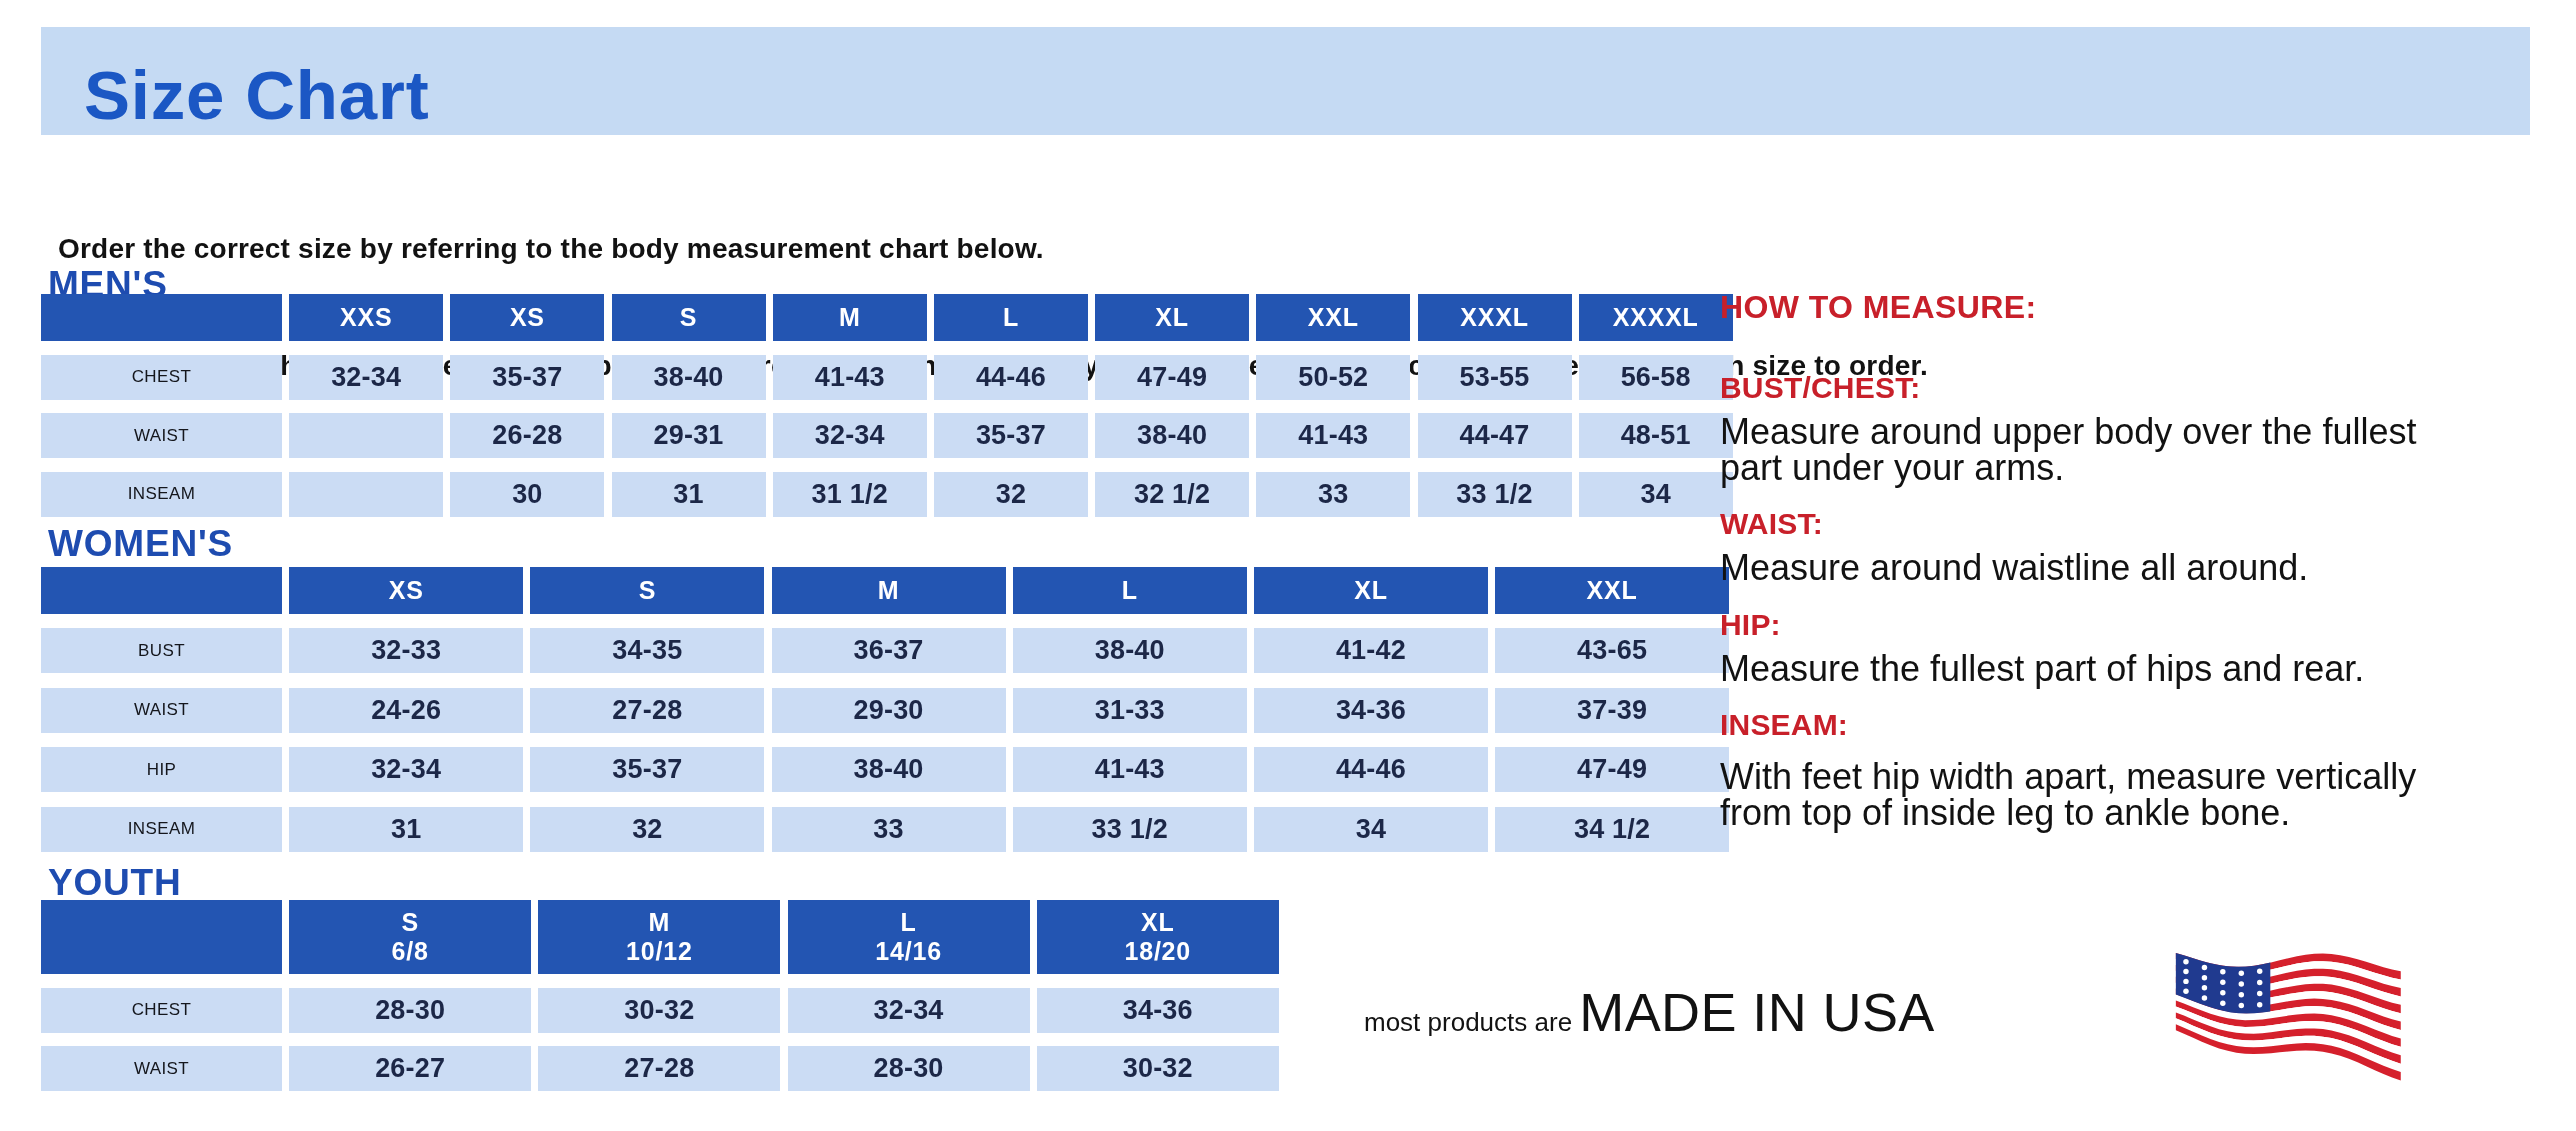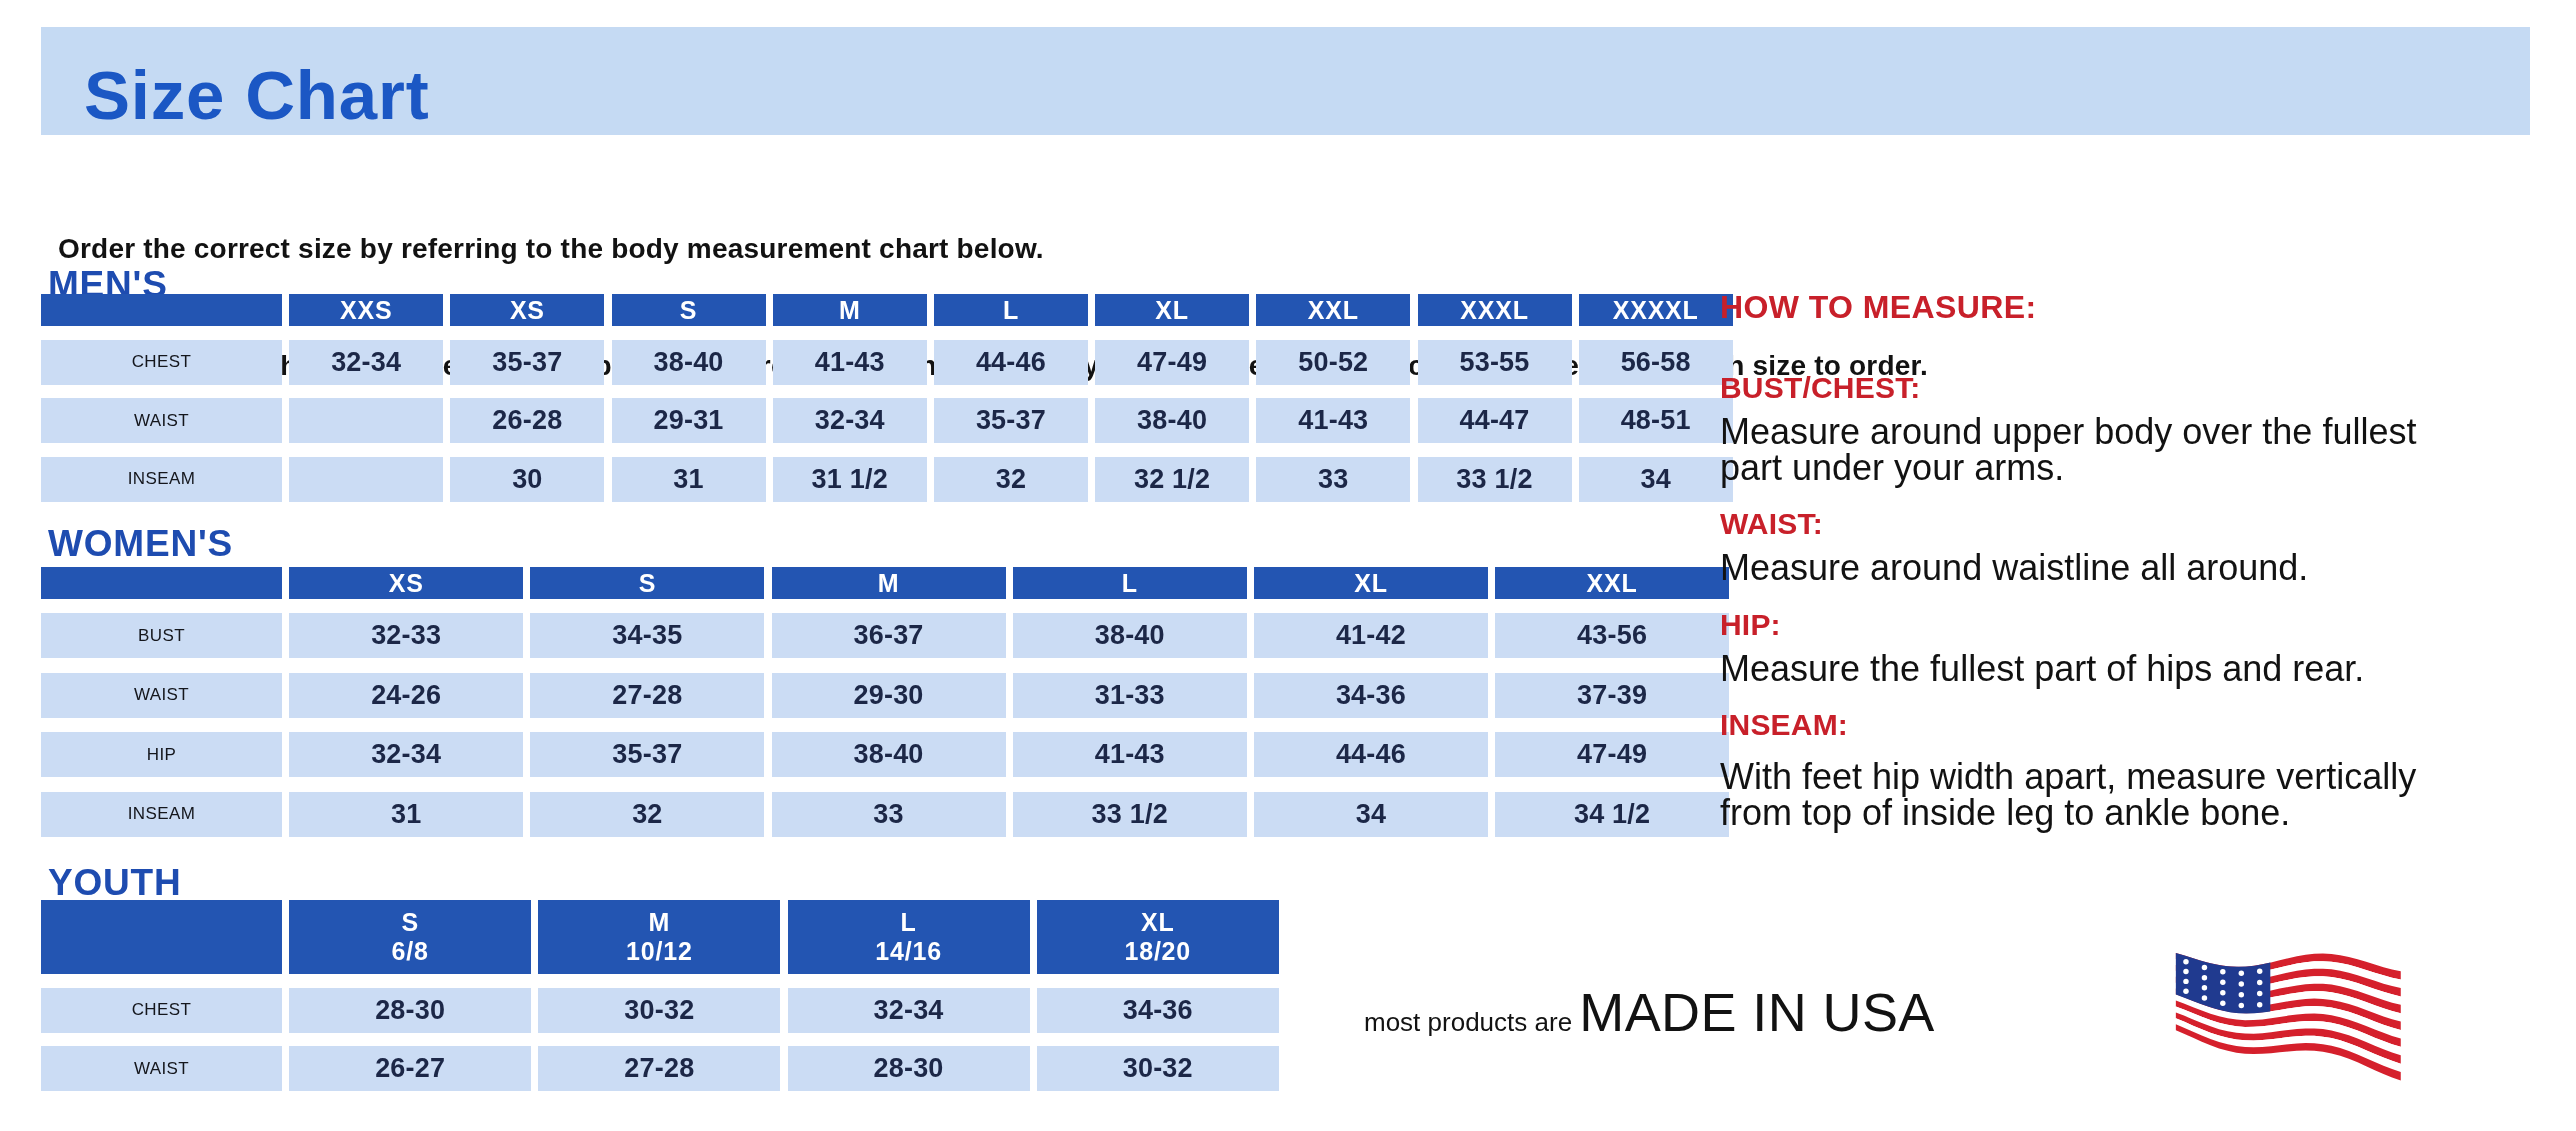--- a/index.html
+++ b/index.html
@@ -36,21 +36,21 @@
   #mens-heading{top:264px;}
   #womens-heading{top:523px;}
   #youth-heading{top:862px;}
 
   
   .size-table{position:absolute;left:41px;display:grid;column-gap:7.2px;row-gap:13.6px;}
   #mens-table{top:294px;grid-template-columns:241px repeat(9,154px);}
   #womens-table{top:567px;grid-template-columns:241px repeat(6,234px);row-gap:14.4px;}
   #youth-table{top:900px;grid-template-columns:241px repeat(4,242px);}
 
-  .th{background:var(--header-bg);height:32px;display:flex;align-items:center;
+  .th{background:var(--header-bg);height:47px;display:flex;align-items:center;
       justify-content:center;flex-direction:column;}
   #youth-table .th{height:74px;}
   .th span{color:#ffffff;font-size:25px;font-weight:700;letter-spacing:0.8px;line-height:1.15;}
   .label-cell,.td{background:var(--cell-bg);height:45px;display:flex;
                   align-items:center;justify-content:center;}
   .label-cell span{font-size:17px;font-weight:400;color:var(--label-text);letter-spacing:0.4px;}
   .td span{font-size:27px;font-weight:700;color:var(--data-text);letter-spacing:0.2px;}
 
   
   .measure-col{position:absolute;left:1720px;top:289px;width:770px;}
@@ -241,21 +241,21 @@
       <div class="td">
         <span>36-37</span>
       </div>
       <div class="td">
         <span>38-40</span>
       </div>
       <div class="td">
         <span>41-42</span>
       </div>
       <div class="td">
-        <span>43-56</span>
+        <span>43-65</span>
       </div>
       <div class="label-cell">
         <span>WAIST</span>
       </div>
       <div class="td">
         <span>24-26</span>
       </div>
       <div class="td">
         <span>27-28</span>
       </div>

